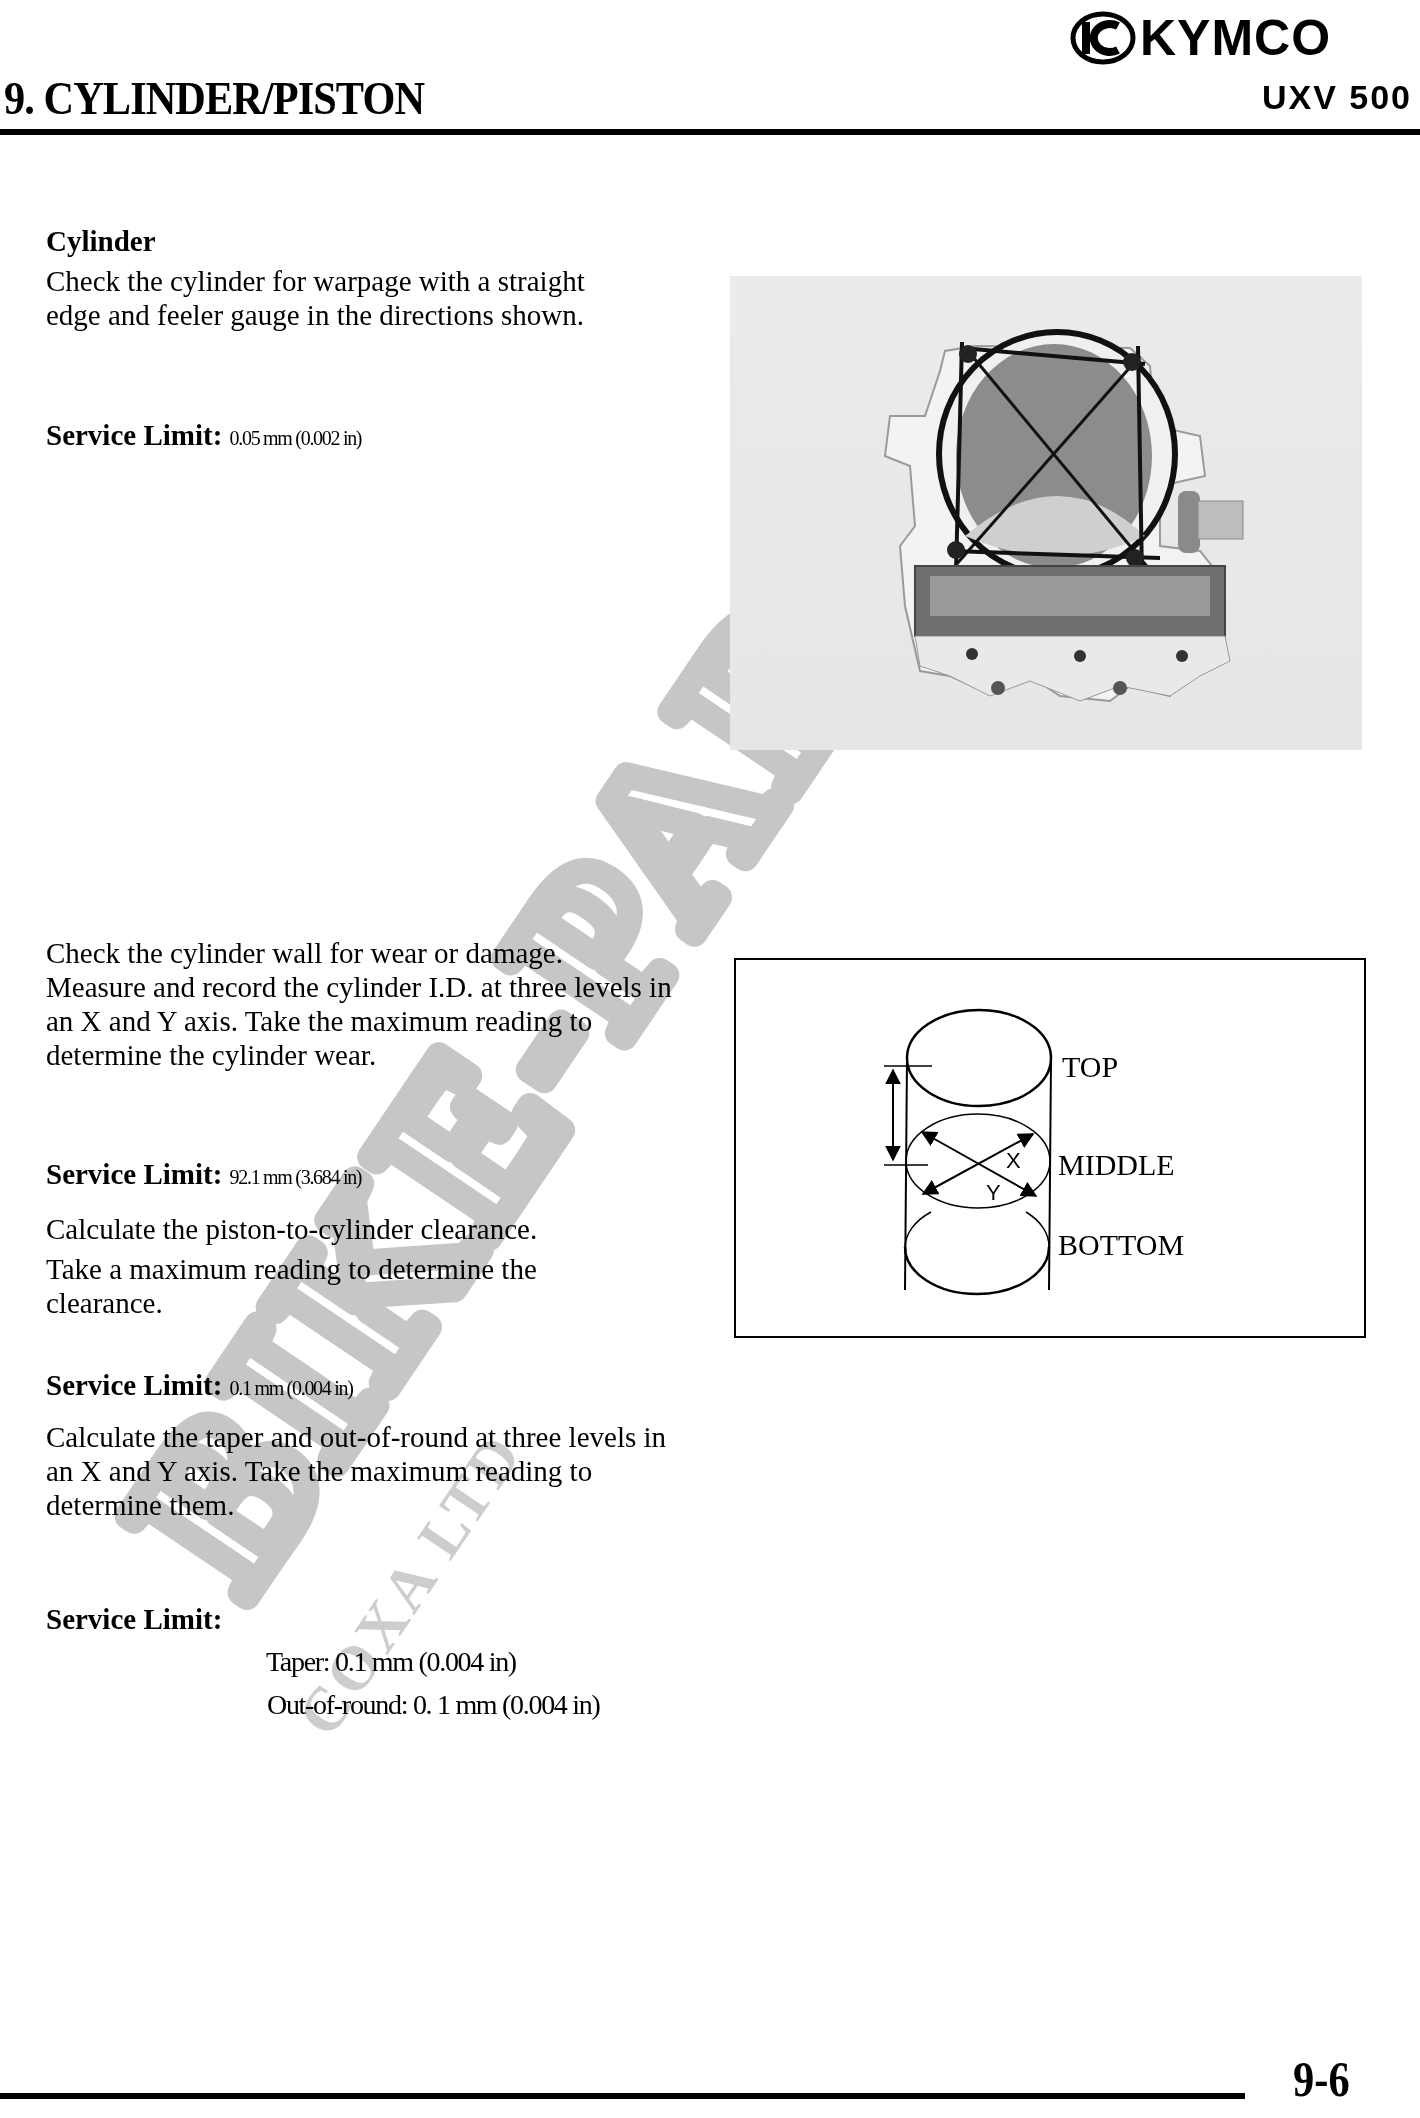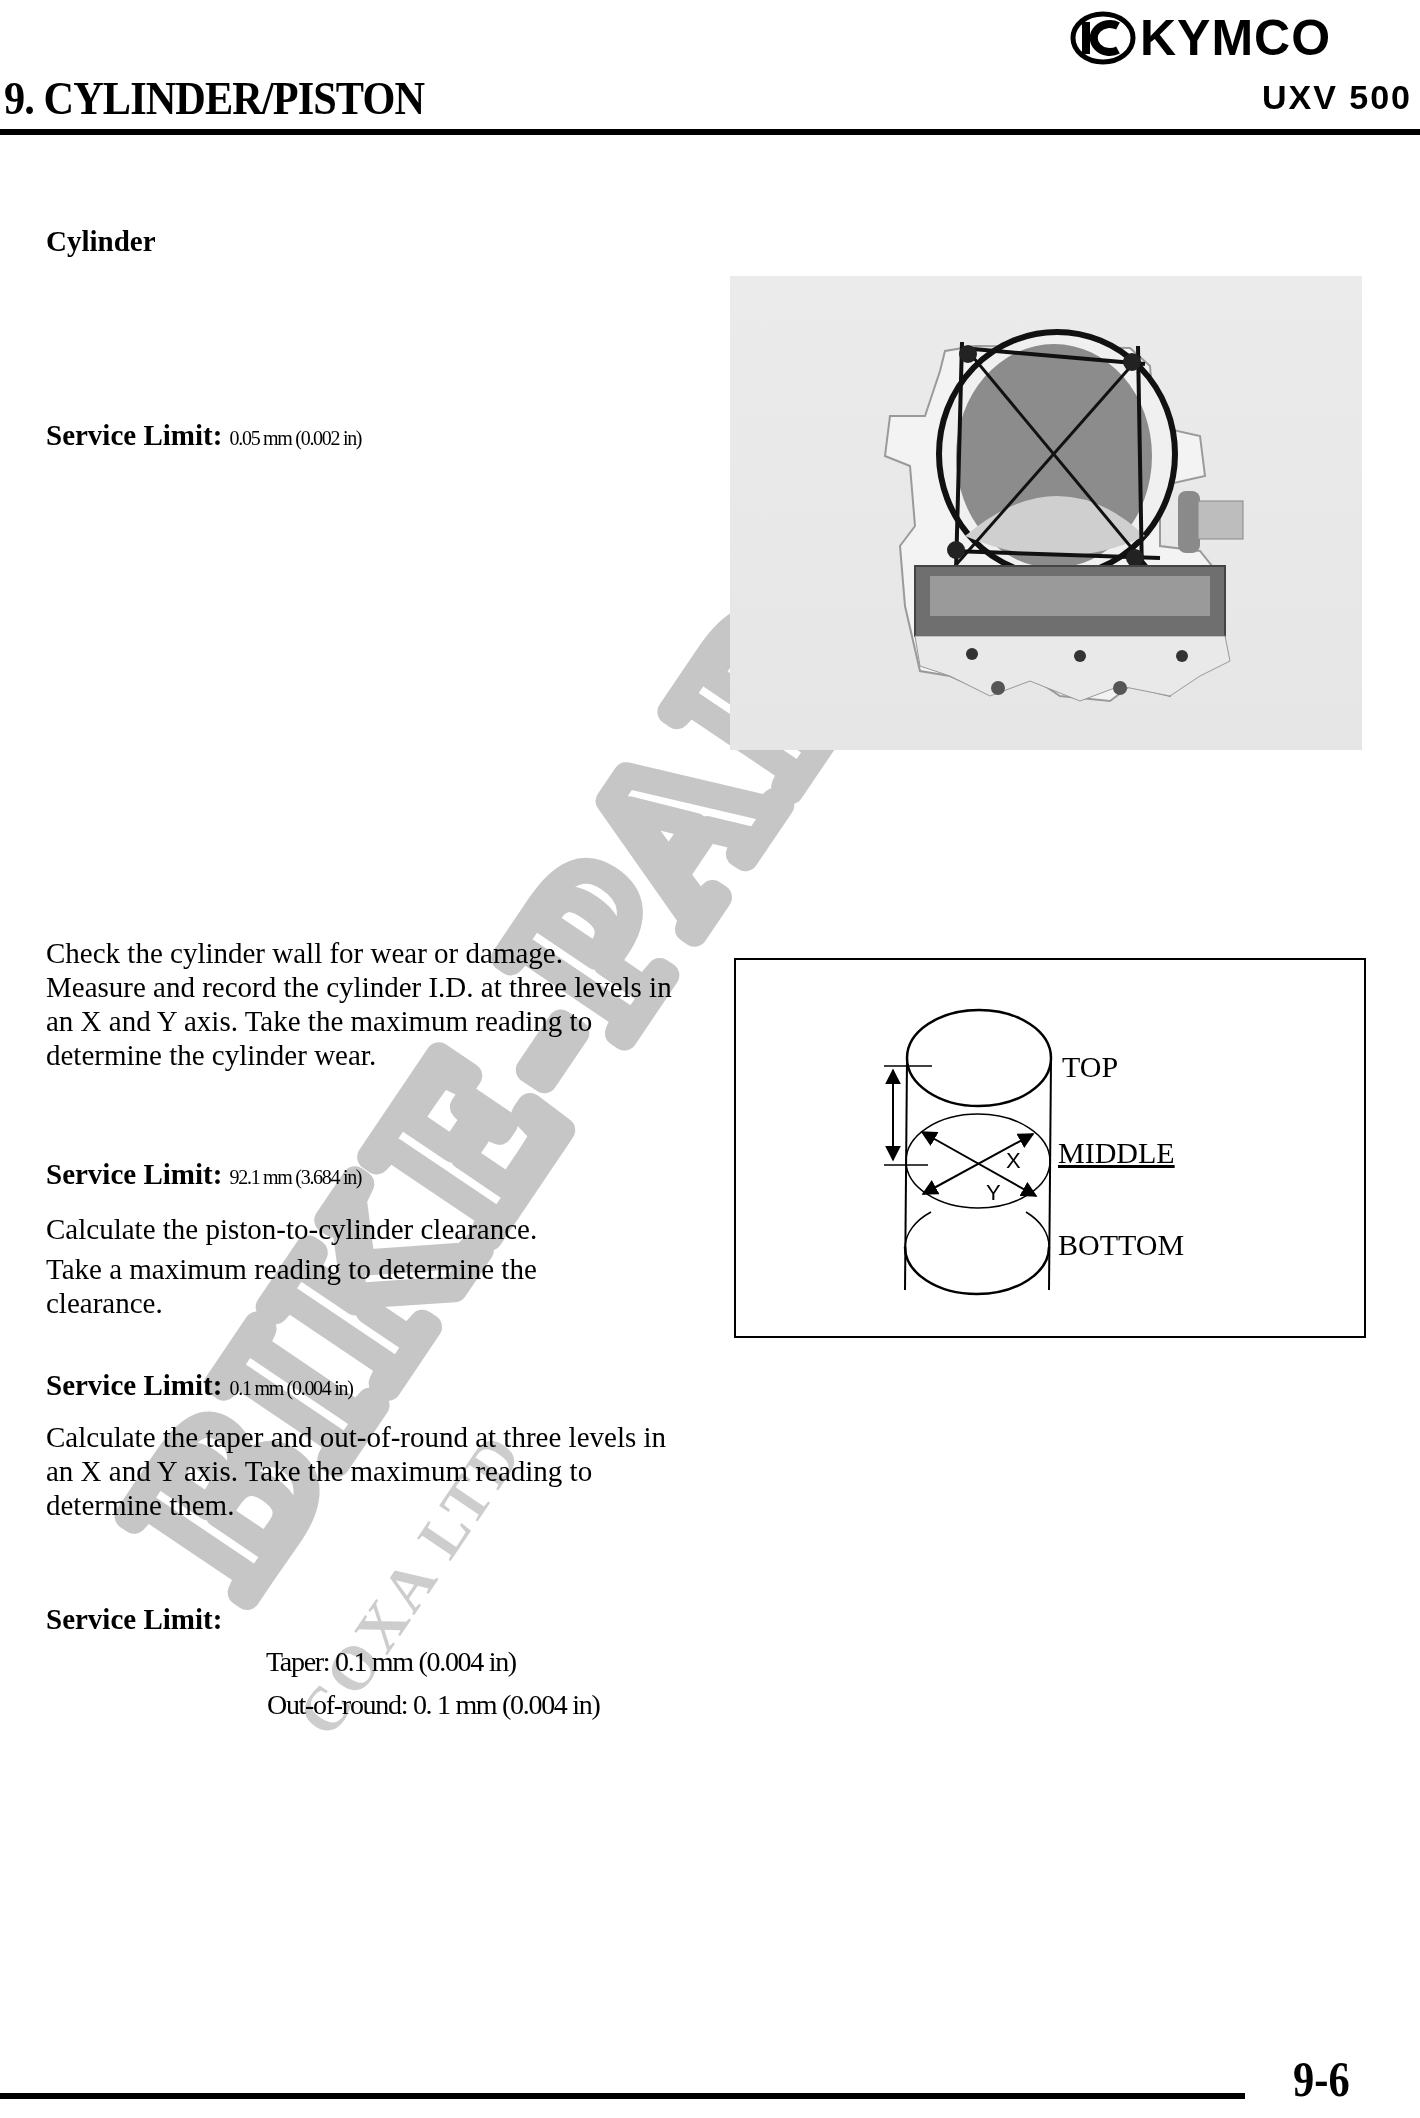--- a/index.html
+++ b/index.html
@@ -55,20 +55,21 @@
     <path d="M48 16 A16 14 0 1 0 48 40" fill="none" stroke="#000" stroke-width="8"></path>
   </svg>
   <span class="logo-text">KYMCO</span>
 </div>
 
 <div class="abs model">UXV 500</div>
 <div class="abs header-rule"></div>
 
 <div class="abs block" style="top:224px;">
   <div class="heading">Cylinder</div>
+  <div style="margin-top:6px; width:560px;">Check the cylinder for warpage with a straight edge and feeler gauge in the directions shown.</div>
 </div>
 <div class="abs block" style="top:418px;">
   <span class="limit-label">Service Limit:</span>
   <span class="limit-value">0.05 mm (0.002 in)</span>
 </div>
 
 <div class="abs photo">
   <svg width="632" height="474" viewBox="0 0 632 474">
 
     <path d="M210 95 L215 75 L245 70 L400 72 L420 90 L425 150 L470 160 L475 200 L430 210 L430 270 L470 275 L490 300 L475 370 L445 395 L440 420 L400 410 L380 425 L330 420 L300 400 L260 418 L220 400 L190 395 L175 330 L170 270 L185 250 L180 190 L155 180 L160 140 L195 140 Z" fill="#f3f3f3" stroke="#9a9a9a" stroke-width="2"></path>
@@ -152,18 +153,18 @@
     <line x1="186" y1="172" x2="300" y2="236" stroke="#000" stroke-width="2" marker-start="url(#ah)" marker-end="url(#ah)"></line>
     <line x1="297" y1="174" x2="187" y2="234" stroke="#000" stroke-width="2" marker-start="url(#ah)" marker-end="url(#ah)"></line>
 
     <line x1="148" y1="106" x2="196" y2="106" stroke="#000" stroke-width="1.5"></line>
     <line x1="148" y1="205" x2="192" y2="205" stroke="#000" stroke-width="1.5"></line>
     <line x1="157" y1="110" x2="157" y2="200" stroke="#000" stroke-width="2" marker-start="url(#ah)" marker-end="url(#ah)"></line>
     <text x="270" y="208" font-family="Liberation Sans, sans-serif" font-size="22">X</text>
     <text x="250" y="240" font-family="Liberation Sans, sans-serif" font-size="22">Y</text>
   </svg>
   <span class="diag-label" style="left:326px; top:90px;">TOP</span>
-  <span class="diag-label" style="left:322px; top:176px;text-decoration:underline;">MIDDLE</span>
+  <span class="diag-label" style="left:322px; top:188px;">MIDDLE</span>
   <span class="diag-label" style="left:322px; top:268px;">BOTTOM</span>
 </div>
 
 <div class="abs footer-rule"></div>
 <div class="abs page-number">9-6</div>
 
 </body></html>

